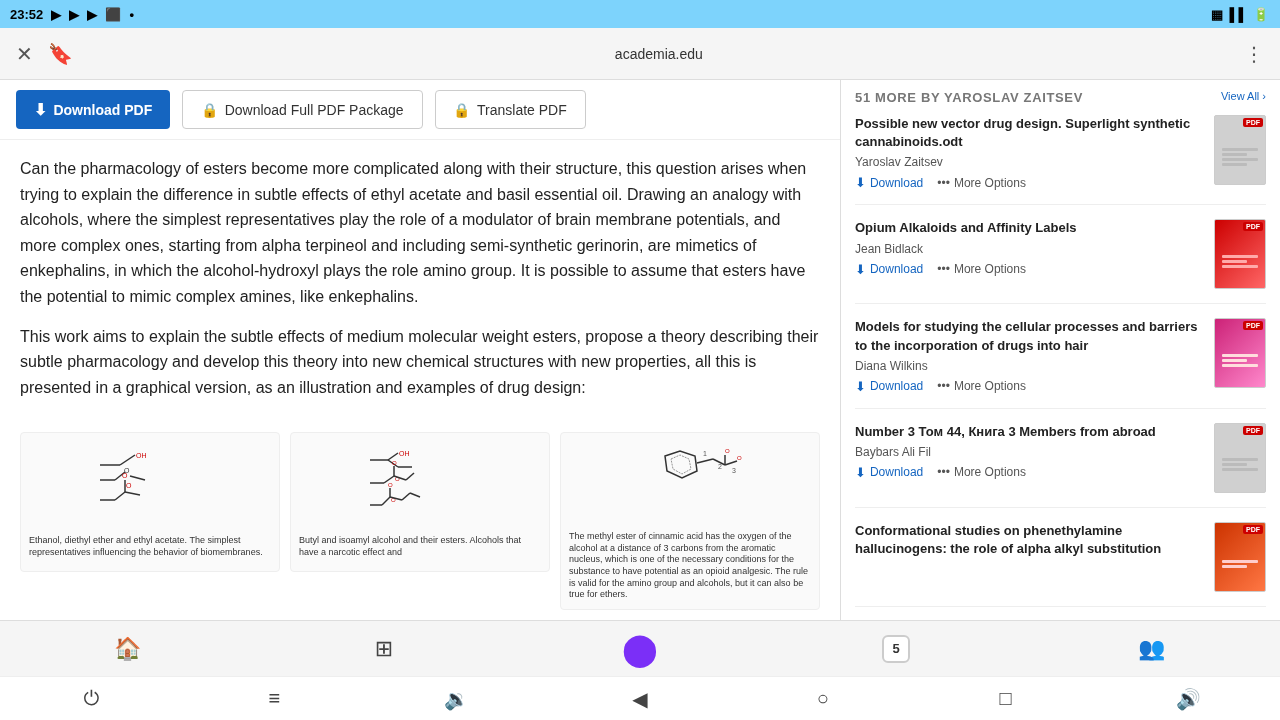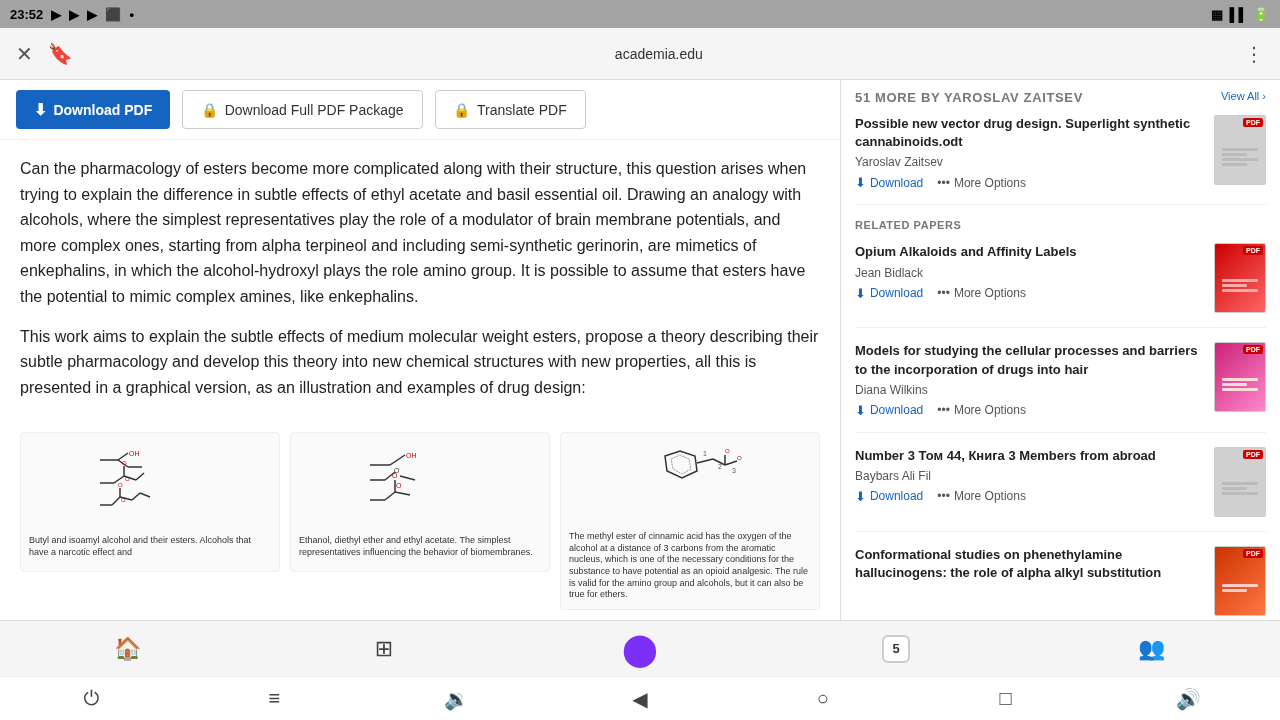--- a/index.html
+++ b/index.html
@@ -7,21 +7,21 @@
       font-family: Arial, sans-serif;
       background: #fff;
       width: 1280px;
       height: 720px;
       overflow: hidden;
       position: relative;
     }
 
     
     .status-bar {
-      background: #a3a3a3;
+      background: #7dd3fc;
       height: 28px;
       display: flex;
       align-items: center;
       padding: 0 10px;
       font-size: 13px;
       font-weight: bold;
       gap: 8px;
     }
     .status-bar-icons {
       display: flex;
@@ -395,20 +395,42 @@
     <div class="pdf-content">
       <p>Can the pharmacology of esters become more complicated along with their structure, this question arises when trying to explain the difference in subtle effects of ethyl acetate and basil essential oil. Drawing an analogy with alcohols, where the simplest representatives play the role of a modulator of brain membrane potentials, and more complex ones, starting from alpha terpineol and including semi-synthetic gerinorin, are mimetics of enkephalins, in which the alcohol-hydroxyl plays the role amino group. It is possible to assume that esters have the potential to mimic complex amines, like enkephalins.</p>
       <p>This work aims to explain the subtle effects of medium molecular weight esters, propose a theory describing their subtle pharmacology and develop this theory into new chemical structures with new properties, all this is presented in a graphical version, as an illustration and examples of drug design:</p>
     </div>
 
     <div class="chem-diagrams">
 
       <div class="chem-box">
         <svg class="chem-svg" viewBox="0 0 120 90" xmlns="http://www.w3.org/2000/svg">
 
+          <line x1="10" y1="20" x2="30" y2="20" stroke="#333" stroke-width="1.5"></line>
+          <line x1="30" y1="20" x2="45" y2="10" stroke="#333" stroke-width="1.5"></line>
+          <text x="46" y="13" font-size="7" fill="#cc0000">OH</text>
+
+          <line x1="10" y1="35" x2="25" y2="35" stroke="#333" stroke-width="1.5"></line>
+          <line x1="25" y1="35" x2="35" y2="27" stroke="#333" stroke-width="1.5"></line>
+          <text x="34" y="28" font-size="7" fill="#333">O</text>
+          <line x1="40" y1="31" x2="55" y2="35" stroke="#333" stroke-width="1.5"></line>
+
+          <line x1="10" y1="55" x2="25" y2="55" stroke="#333" stroke-width="1.5"></line>
+          <line x1="25" y1="55" x2="35" y2="47" stroke="#333" stroke-width="1.5"></line>
+          <line x1="35" y1="47" x2="35" y2="35" stroke="#333" stroke-width="1.5"></line>
+          <text x="36" y="43" font-size="7" fill="#cc0000">O</text>
+          <line x1="35" y1="47" x2="50" y2="50" stroke="#333" stroke-width="1.5"></line>
+          <text x="32" y="33" font-size="7" fill="#cc0000">O</text>
+        </svg>
+        <span style="font-size:9px; color:#333; text-align:left; line-height:1.3;">Ethanol, diethyl ether and ethyl acetate. The simplest representatives influencing the behavior of biomembranes.</span>
+      </div>
+
+      <div class="chem-box">
+        <svg class="chem-svg" viewBox="0 0 120 90" xmlns="http://www.w3.org/2000/svg">
+
           <line x1="10" y1="15" x2="28" y2="15" stroke="#333" stroke-width="1.5"></line>
           <line x1="28" y1="15" x2="38" y2="8" stroke="#333" stroke-width="1.5"></line>
           <text x="39" y="11" font-size="7" fill="#cc0000">OH</text>
           <line x1="28" y1="15" x2="38" y2="22" stroke="#333" stroke-width="1.5"></line>
           <line x1="38" y1="22" x2="52" y2="22" stroke="#333" stroke-width="1.5"></line>
 
           <line x1="10" y1="38" x2="24" y2="38" stroke="#333" stroke-width="1.5"></line>
           <line x1="24" y1="38" x2="34" y2="31" stroke="#333" stroke-width="1.5"></line>
           <line x1="34" y1="31" x2="34" y2="21" stroke="#333" stroke-width="1.5"></line>
           <text x="35" y="36" font-size="6" fill="#cc0000">O</text>
@@ -422,42 +444,20 @@
           <text x="31" y="57" font-size="6" fill="#cc0000">O</text>
           <text x="28" y="42" font-size="6" fill="#cc0000">O</text>
           <line x1="30" y1="52" x2="42" y2="55" stroke="#333" stroke-width="1.5"></line>
           <line x1="42" y1="55" x2="50" y2="48" stroke="#333" stroke-width="1.5"></line>
           <line x1="50" y1="48" x2="60" y2="52" stroke="#333" stroke-width="1.5"></line>
         </svg>
         <span style="font-size:9px; color:#333; text-align:left; line-height:1.3;">Butyl and isoamyl alcohol and their esters. Alcohols that have a narcotic effect and</span>
       </div>
 
       <div class="chem-box">
-        <svg class="chem-svg" viewBox="0 0 120 90" xmlns="http://www.w3.org/2000/svg">
-
-          <line x1="10" y1="20" x2="30" y2="20" stroke="#333" stroke-width="1.5"></line>
-          <line x1="30" y1="20" x2="45" y2="10" stroke="#333" stroke-width="1.5"></line>
-          <text x="46" y="13" font-size="7" fill="#cc0000">OH</text>
-
-          <line x1="10" y1="35" x2="25" y2="35" stroke="#333" stroke-width="1.5"></line>
-          <line x1="25" y1="35" x2="35" y2="27" stroke="#333" stroke-width="1.5"></line>
-          <text x="34" y="28" font-size="7" fill="#333">O</text>
-          <line x1="40" y1="31" x2="55" y2="35" stroke="#333" stroke-width="1.5"></line>
-
-          <line x1="10" y1="55" x2="25" y2="55" stroke="#333" stroke-width="1.5"></line>
-          <line x1="25" y1="55" x2="35" y2="47" stroke="#333" stroke-width="1.5"></line>
-          <line x1="35" y1="47" x2="35" y2="35" stroke="#333" stroke-width="1.5"></line>
-          <text x="36" y="43" font-size="7" fill="#cc0000">O</text>
-          <line x1="35" y1="47" x2="50" y2="50" stroke="#333" stroke-width="1.5"></line>
-          <text x="32" y="33" font-size="7" fill="#cc0000">O</text>
-        </svg>
-        <span style="font-size:9px; color:#333; text-align:left; line-height:1.3;">Ethanol, diethyl ether and ethyl acetate. The simplest representatives influencing the behavior of biomembranes.</span>
-      </div>
-
-      <div class="chem-box">
         <svg class="chem-svg" viewBox="0 0 130 90" xmlns="http://www.w3.org/2000/svg">
 
           <polygon points="40,15 55,10 70,15 72,30 57,37 42,30" fill="none" stroke="#333" stroke-width="1.5"></polygon>
 
           <polygon points="46,18 55,14 64,18 66,28 57,33 48,28" fill="none" stroke="#333" stroke-width="0.5" stroke-dasharray="2,1"></polygon>
 
           <line x1="72" y1="22" x2="88" y2="18" stroke="#333" stroke-width="1.5"></line>
           <line x1="88" y1="18" x2="100" y2="24" stroke="#333" stroke-width="1.5"></line>
 
           <line x1="100" y1="24" x2="112" y2="20" stroke="#333" stroke-width="1.5"></line>
@@ -500,21 +500,20 @@
         <span class="thumb-pdf-badge">PDF</span>
         <div class="thumb-lines">
           <div class="thumb-line"></div>
           <div class="thumb-line short"></div>
           <div class="thumb-line"></div>
           <div class="thumb-line short"></div>
         </div>
       </div>
     </div>
 
-    <div class="related-title">RELATED PAPERS</div>
 
     <div class="paper-card">
       <div class="paper-info">
         <div class="paper-title">Opium Alkaloids and Affinity Labels</div>
         <div class="paper-author">Jean Bidlack</div>
         <div class="paper-actions">
           <button class="paper-action-btn">
             <span class="dl-icon">⬇</span>
             <span>Download</span>
           </button>

